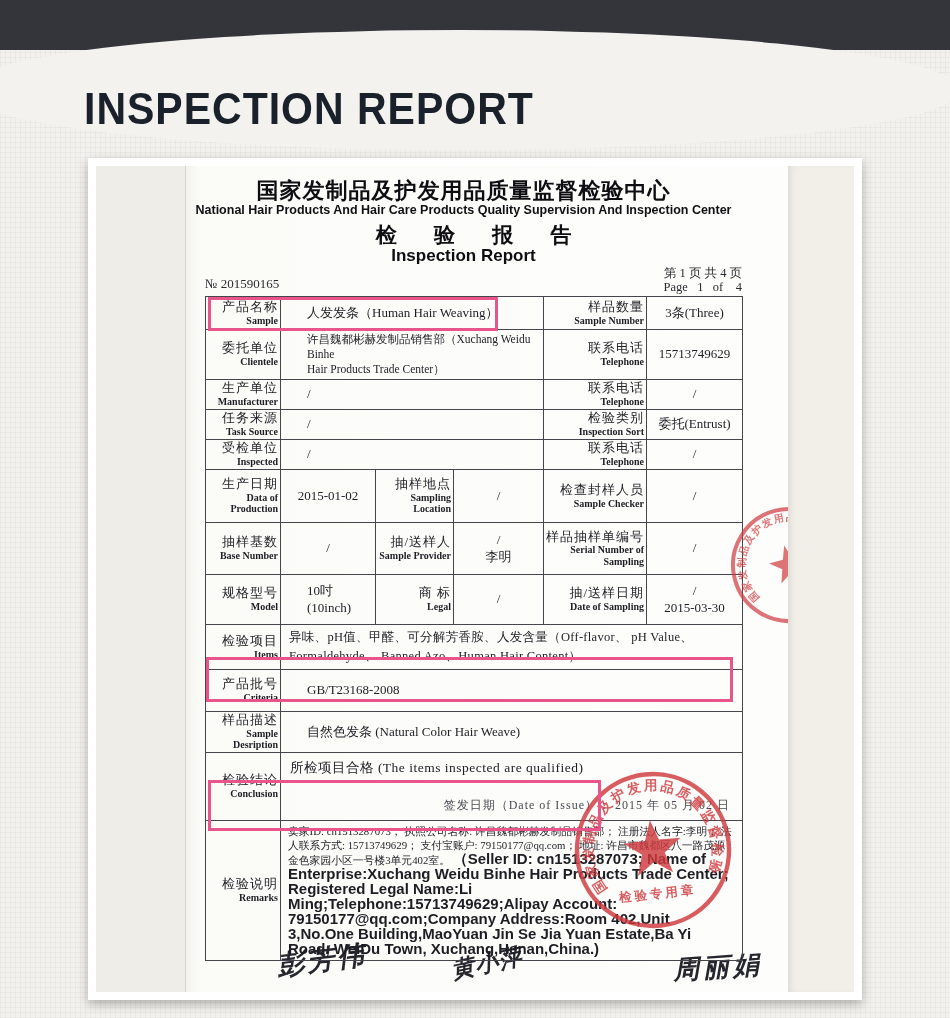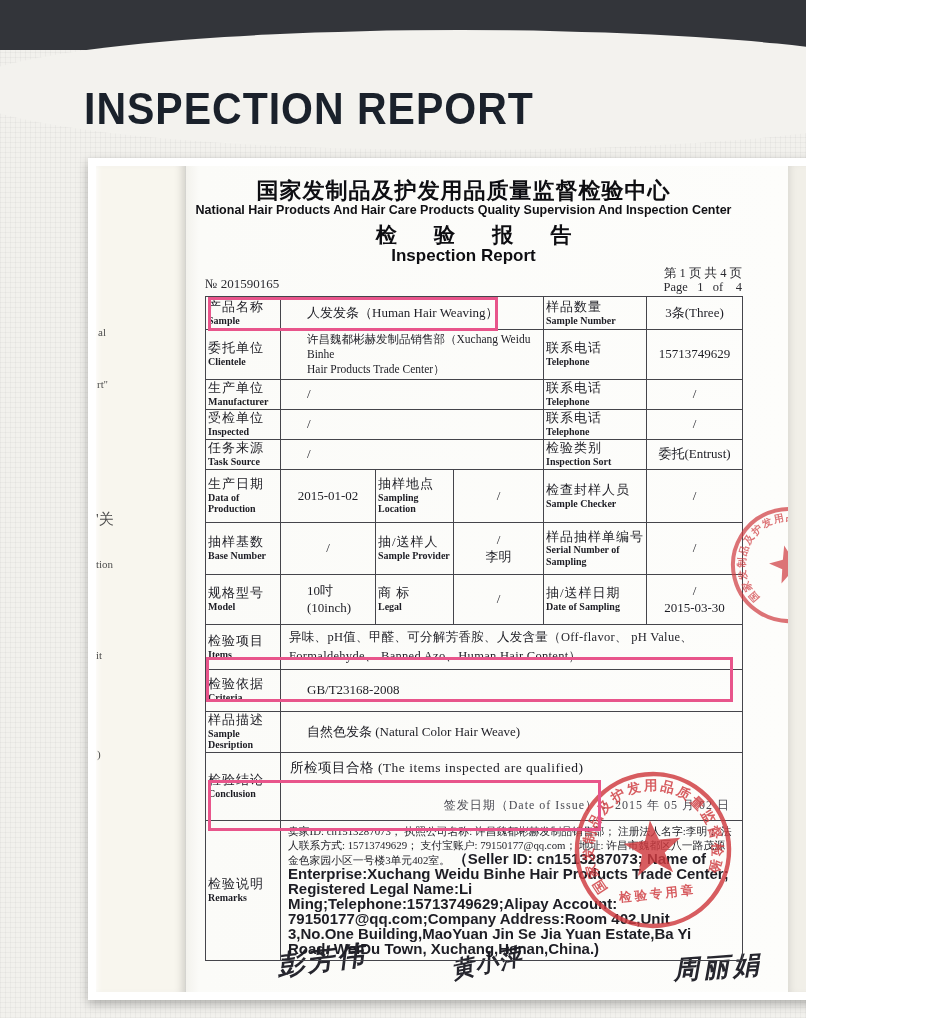--- a/index.html
+++ b/index.html
@@ -4,21 +4,21 @@
 <style>
   :root{
     --accent-pink:#e8558b;
     --stamp-red:#cf3a3f;
     --banner-dark:#33353a;
     --title-dark:#1a212b;
   }
   *{margin:0;padding:0;box-sizing:border-box;}
   body{width:950px;font-family:"Liberation Serif",serif;}
   .stage{
-    position:relative;width:806px;height:1018px;overflow:hidden;
+    position:relative;width:950px;height:1018px;overflow:hidden;
     background-color:#f2f1ed;
     background-image:
       repeating-linear-gradient(0deg, rgba(0,0,0,0.03) 0 1px, transparent 1px 5px),
       repeating-linear-gradient(90deg, rgba(0,0,0,0.03) 0 1px, transparent 1px 5px);
   }
   .banner{position:absolute;left:0;top:0;width:950px;height:50px;background:var(--banner-dark);}
   .banner-arch{position:absolute;left:-40px;top:30px;width:1000px;height:120px;background:#f3f2ee;border-radius:50%;}
   .headline{
     position:absolute;left:84px;top:84px;
     font-family:"Liberation Sans",sans-serif;font-weight:900;font-size:41px;
@@ -53,21 +53,21 @@
   .serial{position:absolute;left:20px;top:110px;font-size:13px;color:#2b2b31;}
 
   table.report{
     position:absolute;left:20px;top:130px;width:537px;table-layout:fixed;
     border-collapse:collapse;z-index:2;
   }
   table.report td{
     border:1px solid #45454b;vertical-align:middle;color:#1d1d24;
     font-size:13px;overflow:hidden;
   }
-  td.lbl{text-align:left;line-height:1.15;padding:1px 2px;}
+  td.lbl{text-align:right;line-height:1.15;padding:1px 2px;}
   td.lbl .cn{font-size:13px;letter-spacing:1px;}
   td.lbl .en{font-size:10px;font-weight:600;letter-spacing:0;}
   td.val{text-align:center;padding:2px 4px;line-height:1.3;}
   td.val.left{text-align:left;padding-left:26px;}
   td.val.small{font-size:11.5px;line-height:15px;}
   td.val.items{font-size:12.5px;line-height:19px;letter-spacing:0.3px;padding:3px 8px;}
   td.val.remarks{font-size:10.8px;line-height:14px;padding:3px 7px;text-align:left;vertical-align:top;letter-spacing:0;}
   td.val.remarks .b{font-family:"Liberation Sans",sans-serif;font-weight:700;font-size:15px;}
   td.val.conclusion{vertical-align:top;padding:6px 8px 4px 9px;}
   .concl-line{font-size:13.5px;letter-spacing:0.5px;}
@@ -96,30 +96,20 @@
 
   <div class="banner">
     <div class="banner-arch"></div>
   </div>
 
   <h1 class="headline">INSPECTION REPORT</h1>
 
   <div class="photo">
     <div class="photo-inner">
 
-      <div class="backing-left">
-        <div id="left-frags">
-            <span class="frag" style="left: 2px; top: 160px; font-size: 11px;">al</span>
-            <span class="frag" style="left: 1px; top: 212px; font-size: 11px;">rt''</span>
-            <span class="frag" style="left: 0px; top: 344px; font-size: 15px;">'关</span>
-            <span class="frag" style="left: 0px; top: 392px; font-size: 11px;">tion</span>
-            <span class="frag" style="left: 0px; top: 483px; font-size: 11px;">it</span>
-            <span class="frag" style="left: 1px; top: 582px; font-size: 11px;">)</span>
-          </div>
-      </div>
       <div class="backing-right"></div>
 
       <div class="page">
 
         <div class="t-cn">国家发制品及护发用品质量监督检验中心</div>
         <div class="t-en">National Hair Products And Hair Care Products Quality Supervision And Inspection Center</div>
         <div class="t-rep-cn">检 验 报 告</div>
         <div class="t-rep-en">Inspection Report</div>
         <div class="pg-cn">第 1 页 共 4 页</div>
         <div class="pg-en">Page   1   of    4</div>
@@ -179,50 +169,50 @@
                 <td class="lbl">
                   <div class="cn">联系电话</div>
                   <div class="en">Telephone</div>
                 </td>
                 <td class="val">
                   <div>/</div>
                 </td>
               </tr>
               <tr style="height: 30px;">
                 <td class="lbl">
+                  <div class="cn">任务来源</div>
+                  <div class="en">Task Source</div>
+                </td>
+                <td colspan="3" class="val left">
+                  <div>/</div>
+                </td>
+                <td class="lbl">
+                  <div class="cn">检验类别</div>
+                  <div class="en">Inspection Sort</div>
+                </td>
+                <td class="val">
+                  <div>委托(Entrust)</div>
+                </td>
+              </tr>
+              <tr style="height: 30px;">
+                <td class="lbl">
                   <div class="cn">受检单位</div>
                   <div class="en">Inspected</div>
                 </td>
                 <td colspan="3" class="val left">
                   <div>/</div>
                 </td>
                 <td class="lbl">
                   <div class="cn">联系电话</div>
                   <div class="en">Telephone</div>
                 </td>
                 <td class="val">
                   <div>/</div>
                 </td>
               </tr>
-              <tr style="height: 30px;">
-                <td class="lbl">
-                  <div class="cn">任务来源</div>
-                  <div class="en">Task Source</div>
-                </td>
-                <td colspan="3" class="val left">
-                  <div>/</div>
-                </td>
-                <td class="lbl">
-                  <div class="cn">检验类别</div>
-                  <div class="en">Inspection Sort</div>
-                </td>
-                <td class="val">
-                  <div>委托(Entrust)</div>
-                </td>
-              </tr>
               <tr style="height: 53px;">
                 <td class="lbl">
                   <div class="cn">生产日期</div>
                   <div class="en">Data of Production</div>
                 </td>
                 <td class="val">
                   <div>2015-01-02</div>
                 </td>
                 <td class="lbl">
                   <div class="cn">抽样地点</div>
@@ -291,21 +281,21 @@
                 <td class="lbl">
                   <div class="cn">检验项目</div>
                   <div class="en">Items</div>
                 </td>
                 <td colspan="5" class="val left items">
                   <div>异味、pH值、甲醛、可分解芳香胺、人发含量（Off-flavor、 pH Value、Formaldehyde、 Banned Azo、Human Hair Content）</div>
                 </td>
               </tr>
               <tr style="height: 42px;">
                 <td class="lbl">
-                  <div class="cn">检验依据</div>
+                  <div class="cn">产品批号</div>
                   <div class="en">Criteria</div>
                 </td>
                 <td colspan="5" class="val left">
                   <div>GB/T23168-2008</div>
                 </td>
               </tr>
               <tr style="height: 38px;">
                 <td class="lbl">
                   <div class="cn">样品描述</div>
                   <div class="en">Sample Desription</div>

